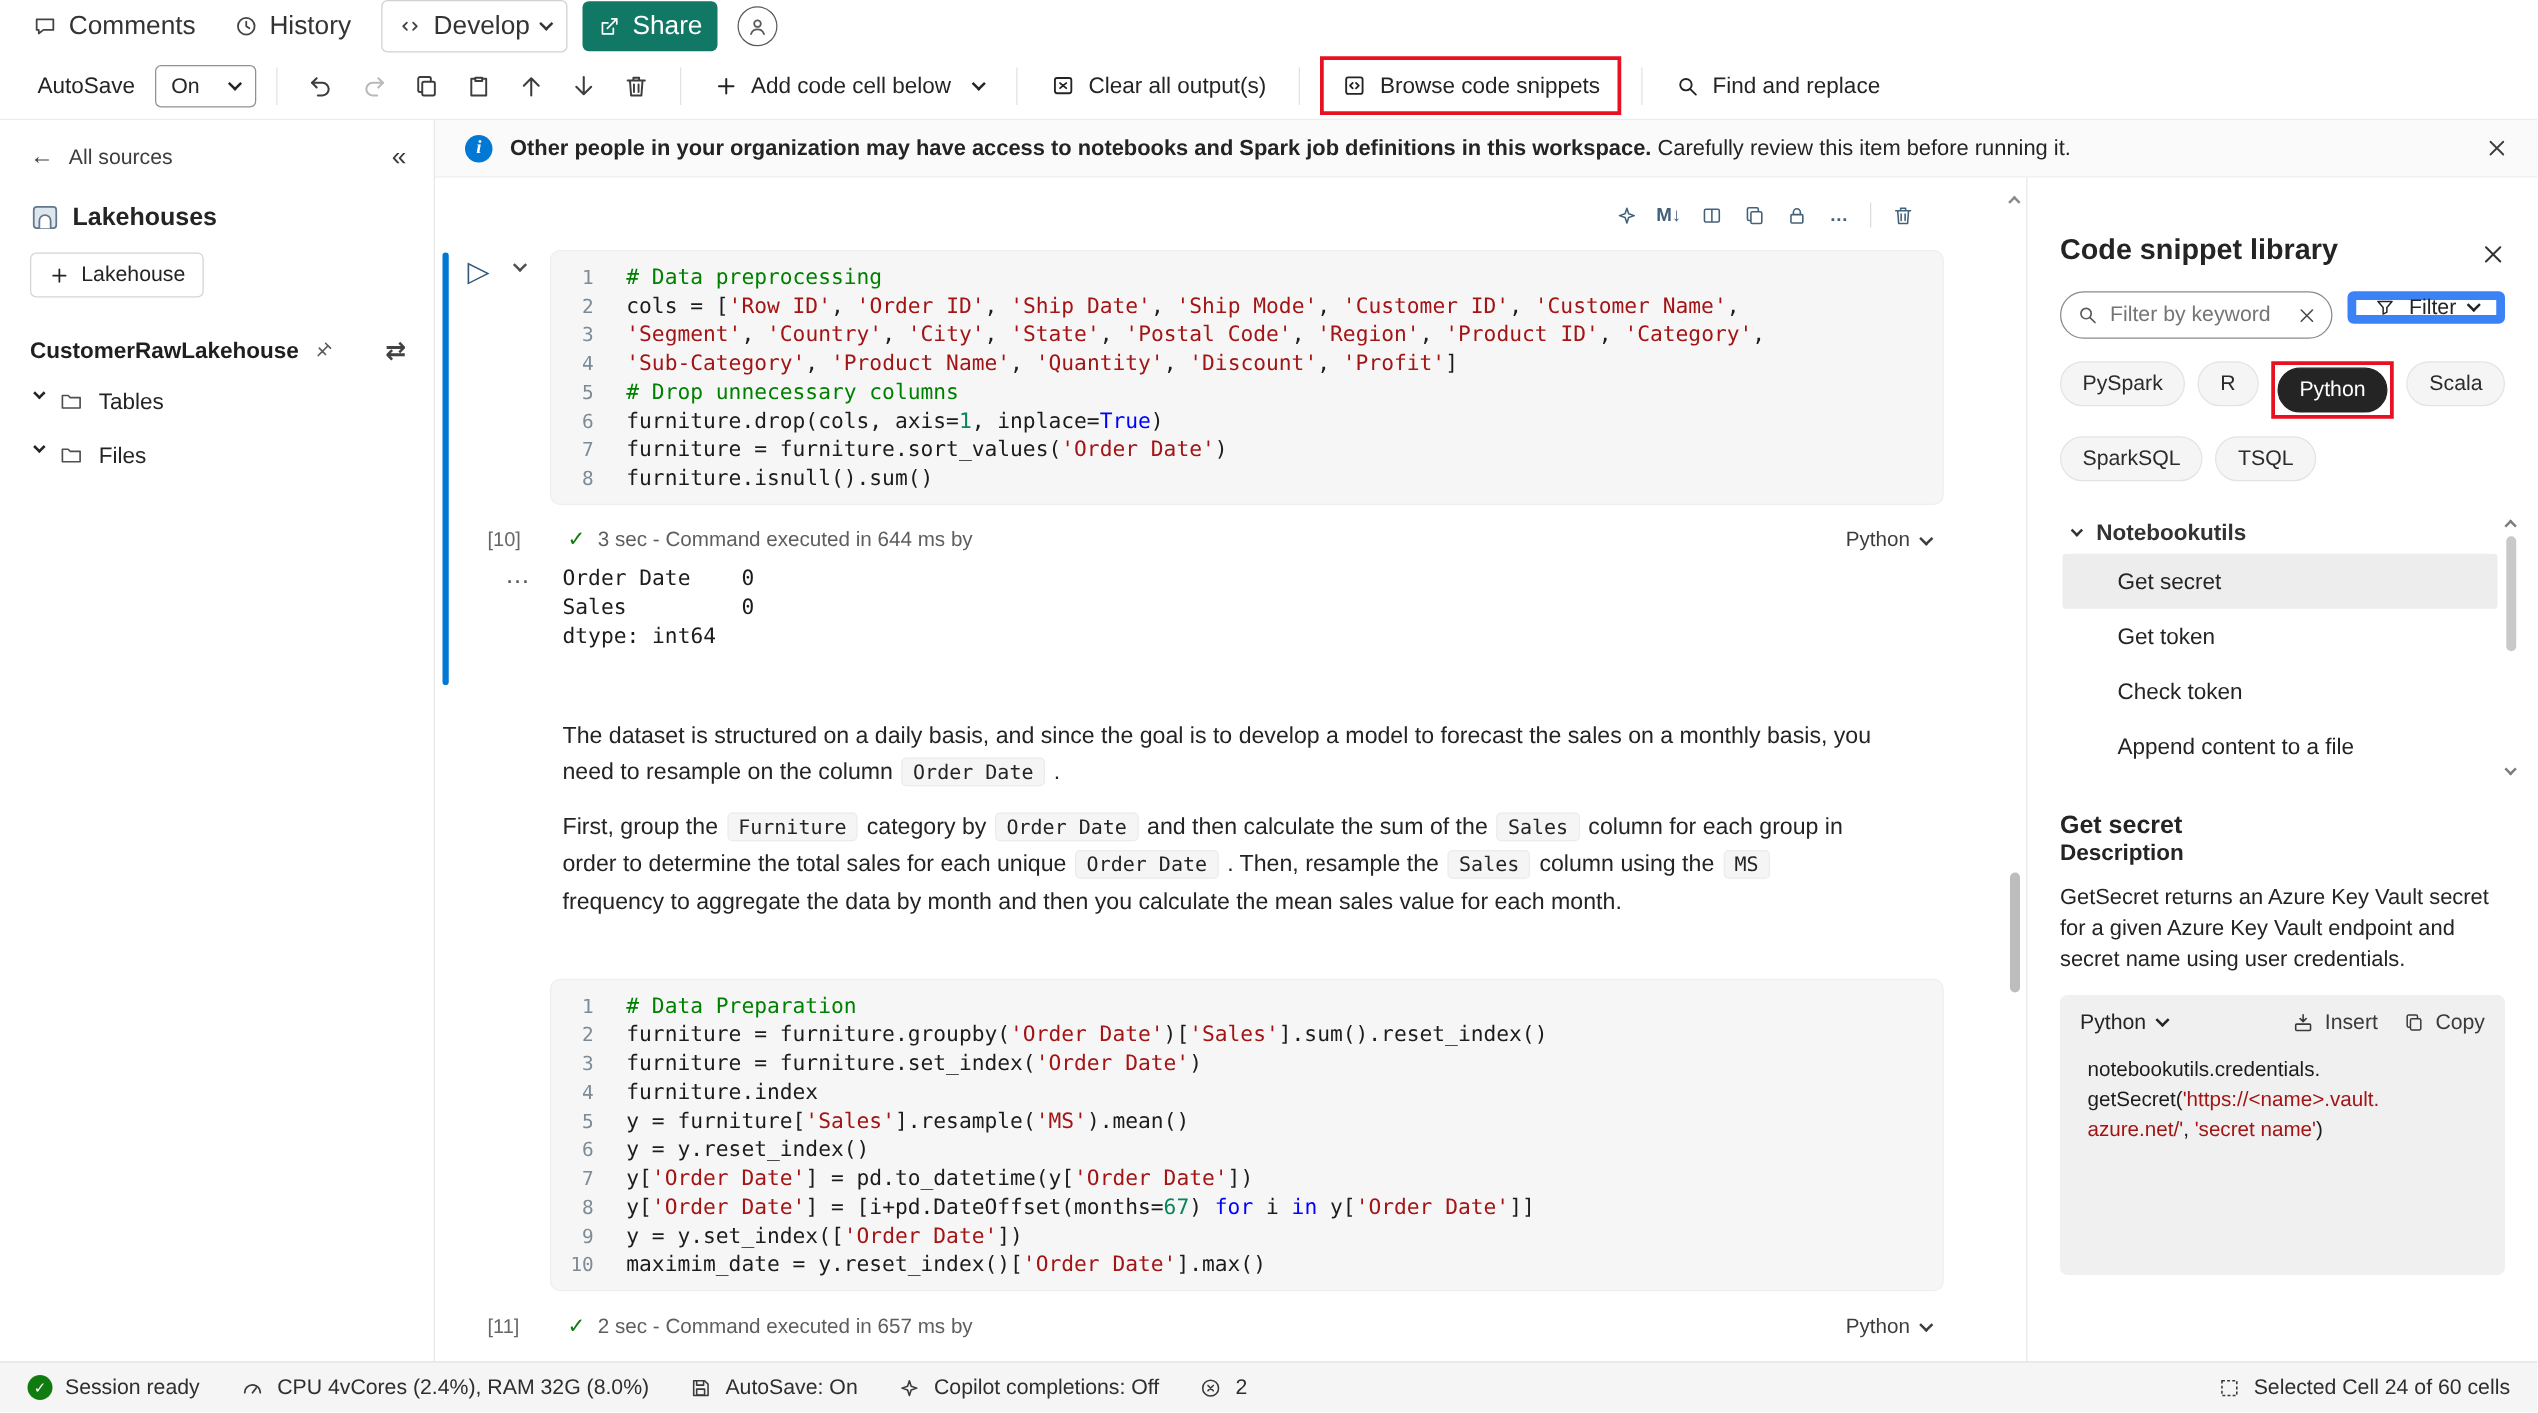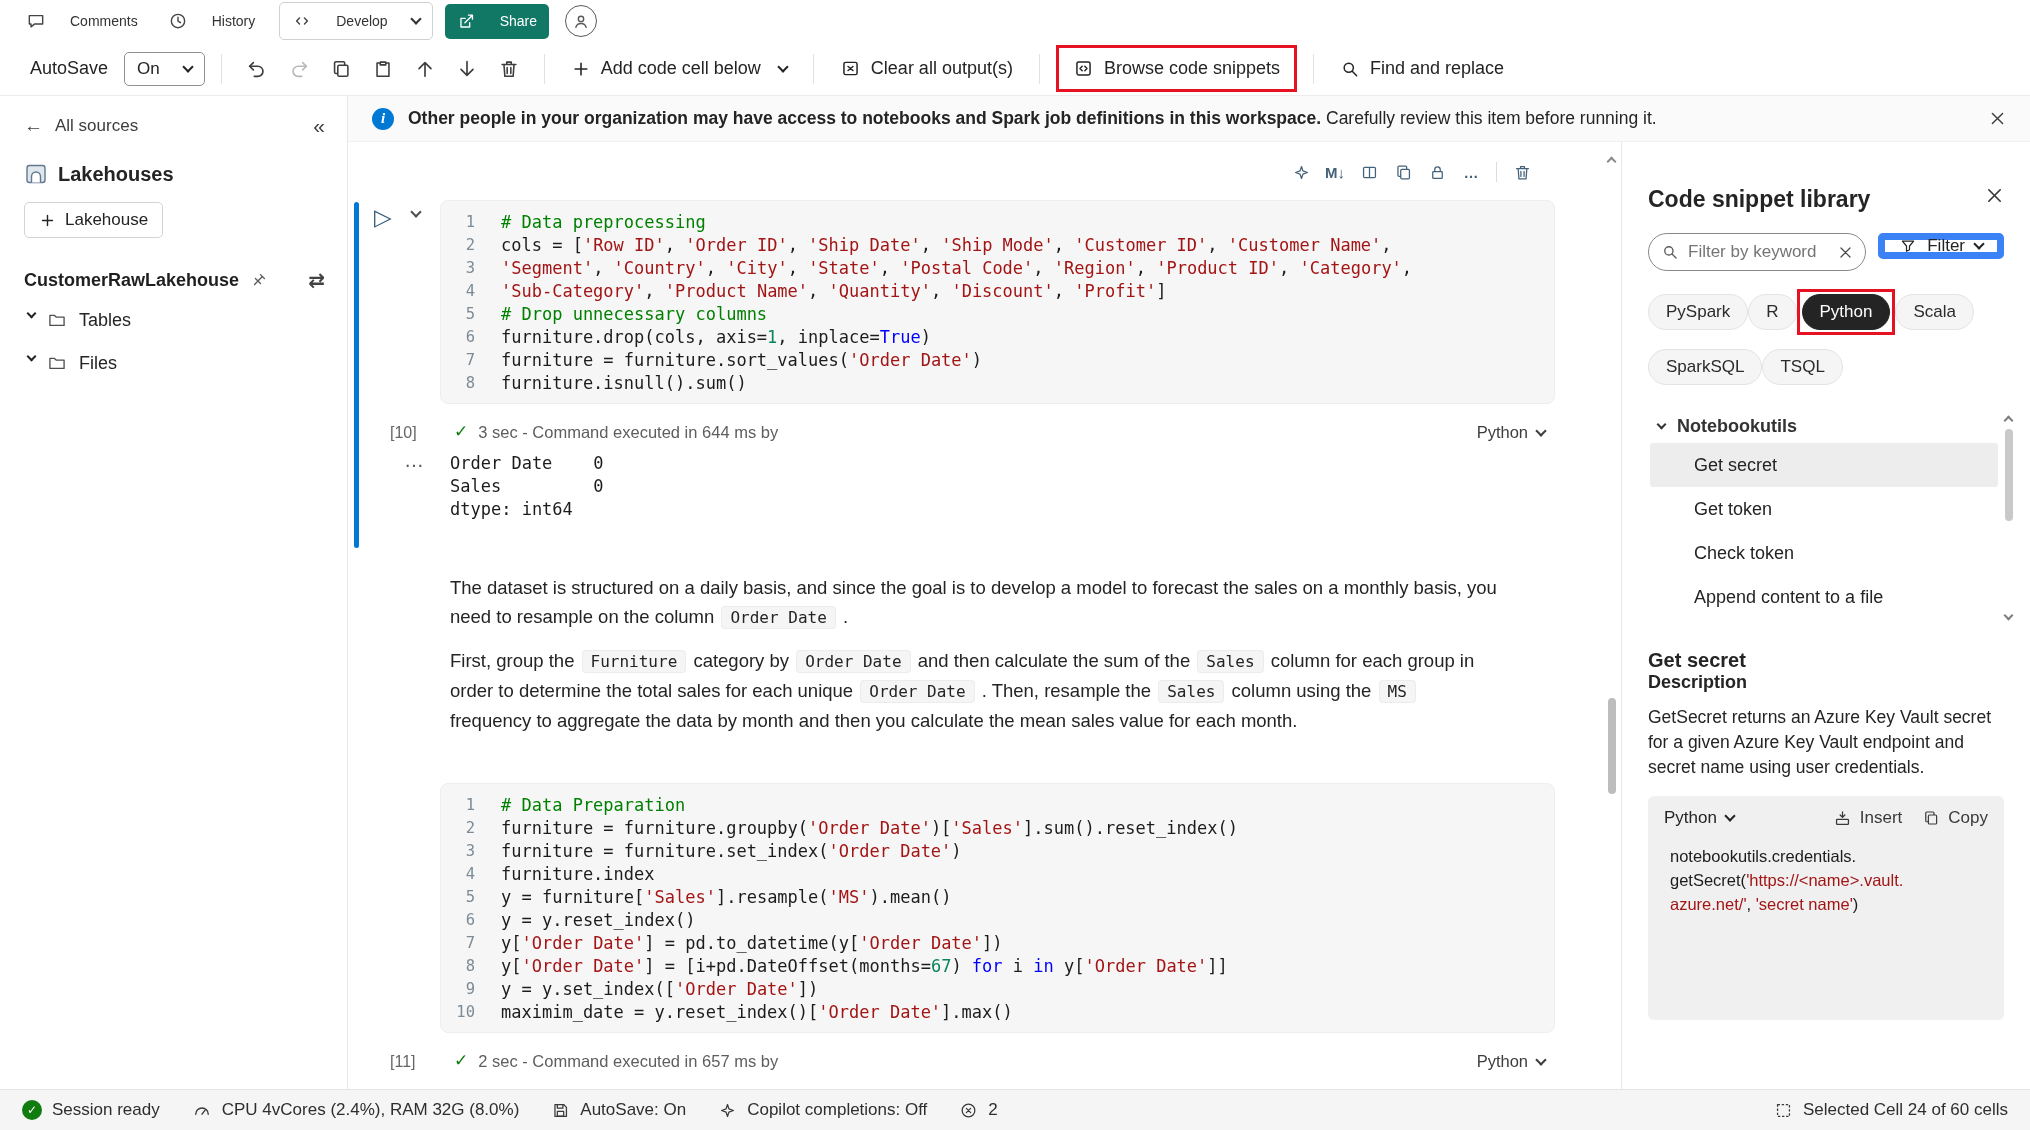--- a/index.html
+++ b/index.html
@@ -16,21 +16,21 @@
 .ic{display:inline-flex;align-items:center;justify-content:center;color:inherit;flex:none}
 .chev{display:inline-block;width:8px;height:8px;border-right:2px solid currentColor;border-bottom:2px solid currentColor;transform:rotate(45deg);margin-top:-4px;flex:none}
 .chev.up{transform:rotate(225deg);margin-top:4px}
 
 
 .menubar{height:42px;display:flex;align-items:center;justify-content:space-between;padding:0 16px 0 14px}
 .menus{display:flex;align-items:flex-end;height:100%}
 .menu-item{font-size:18px;padding:9px 3px 5px;margin:0 17px;border-bottom:4px solid transparent;color:#242424}
 .menu-item.selected{font-weight:bold;border-bottom-color:var(--tab_underline)}
 .mb-right{display:flex;align-items:center;gap:6px}
-.mb-btn{gap:24px;font-size:14px;padding:8px 12px;border-radius:5px;color:#333}
+.mb-btn{gap:9px;font-size:21px;padding:8px 12px;border-radius:5px;color:#333}
 .mb-btn .ic{color:#444}
 .mb-btn.outlined{border:1px solid #d1d1d1;margin-left:6px}
 .mb-btn.share{background:var(--accent);color:#fff;margin-left:6px}
 .mb-btn.share .ic{color:#fff}
 .avatar{width:32px;height:32px;border-radius:50%;border:1.7px solid #595959;display:flex;align-items:center;justify-content:center;color:#595959;margin-left:10px}
 
 
 .toolbar{height:54px;display:flex;align-items:center;padding:0 16px;border-bottom:1px solid #ececec;gap:4px}
 .tb-label{font-size:18px;margin:0 12px 0 14px}
 .tb-drop{border:1px solid #919191;border-radius:5px;padding:6px 12px;gap:24px;font-size:17px}
@@ -93,29 +93,29 @@
 .markdown p+p{margin-top:14px}
 .md-code{font-family:"DejaVu Sans Mono","Liberation Mono",monospace;font-size:16px;background:#f5f5f5;border:1px solid #ececec;border-radius:4px;padding:1px 8px;margin:0 2px;white-space:nowrap}
 
 
 .nb-scroll{width:18px;flex:none;position:relative;color:#8a8a8a}
 .nb-scroll .chev{position:absolute;top:12px;left:5px;width:7px;height:7px}
 .nb-thumb{position:absolute;top:556px;left:5px;width:8px;height:96px;border-radius:4px;background:#bdbdbd}
 
 
 .snippet-panel{width:409px;flex:none;border-left:1px solid #e8e8e8;padding:44px 26px 0;position:relative}
-.sp-header{display:flex;align-items:flex-start;justify-content:space-between;margin-bottom:20px}
+.sp-header{display:flex;align-items:flex-end;justify-content:space-between;margin-bottom:20px}
 .sp-title{font-size:23px;font-weight:bold}
 .sp-close{color:#333}
 .sp-search-row{display:flex;gap:12px;margin-bottom:18px}
 .sp-search{flex:1;display:flex;align-items:center;gap:9px;height:38px;border:1px solid #8a8a8a;border-radius:19px;padding:0 12px;color:#5a5a5a;min-width:0}
 .sp-search input{border:0;outline:0;background:none;flex:1;min-width:0;font:inherit;font-size:17px;color:#333}
 .sp-search .clear{color:#4a4a4a}
 .sp-filter{border:7px solid #3b82f6;border-radius:5px;height:26px;padding:0 14px;gap:10px;font-size:17px;flex:none}
-.chips{display:flex;flex-wrap:wrap;gap:14px 0;margin-bottom:24px;align-items:center}
+.chips{display:flex;flex-wrap:wrap;gap:14px 10px;margin-bottom:24px;align-items:flex-start}
 .chip{background:#f5f5f5;border:1px solid #e3e3e3;border-radius:18px;padding:7px 17px;font-size:17px;color:#2b2b2b}
 .chip.selected{background:var(--chip_dark);border-color:var(--chip_dark);color:#fff}
 .chip-frame{border:3px solid var(--annotation);display:inline-flex;padding:2px}
 .sp-listwrap{position:relative;margin:0 6px 0 2px}
 .sp-group{display:flex;align-items:center;gap:12px;font-size:18px;font-weight:bold;color:#333;height:34px;padding-left:8px}
 .sp-group .chev{width:7px;height:7px}
 .sp-item{height:44px;display:flex;align-items:center;padding-left:44px;font-size:18px;border-radius:3px}
 .sp-item.selected{background:#ededed}
 .sp-scrollbar{position:absolute;right:-18px;top:4px;height:206px;width:14px;color:#7d7d7d}
 .sp-scrollbar .chev{position:absolute;left:3px;width:7px;height:7px}

